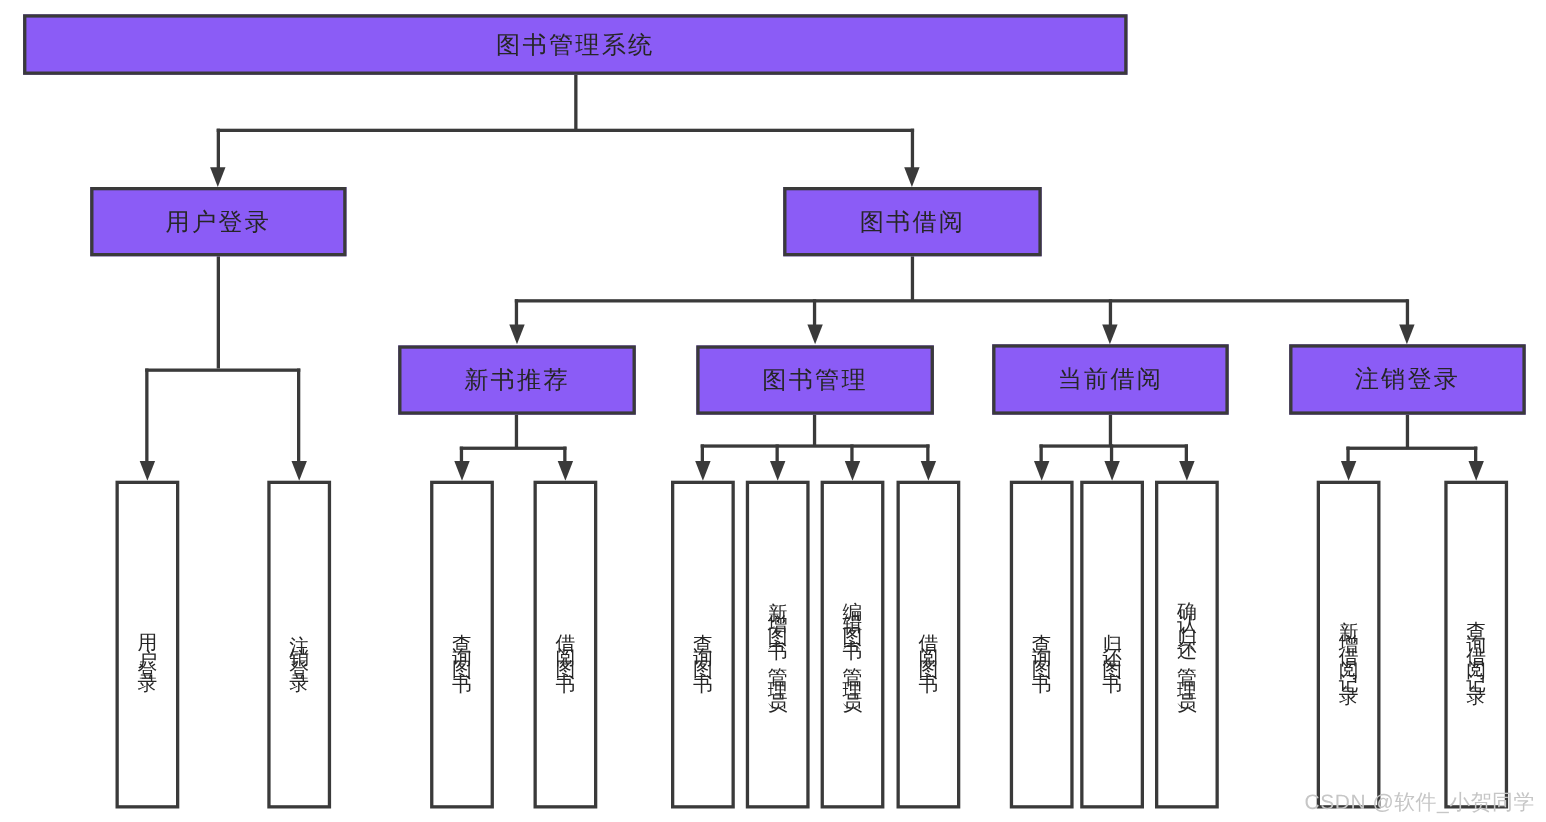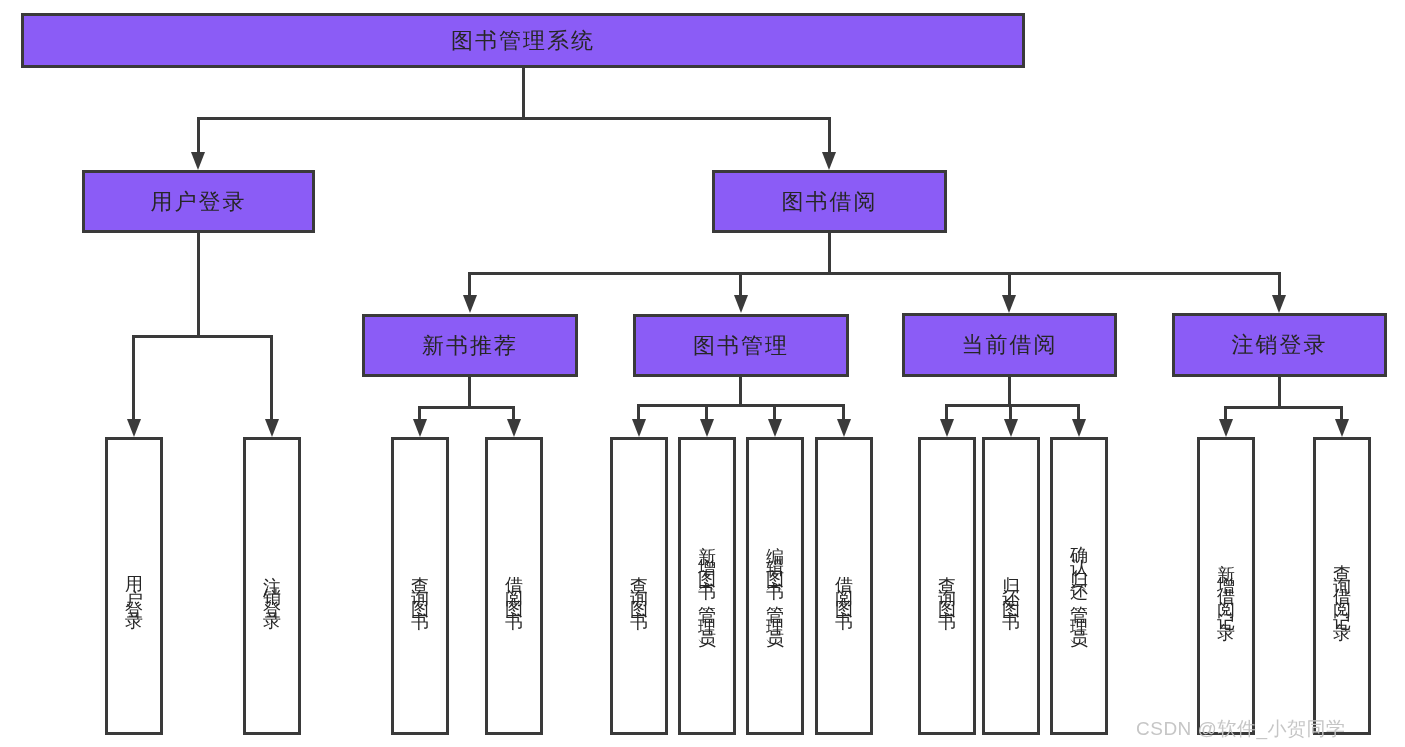--- a/index.html
+++ b/index.html
@@ -48,21 +48,21 @@
   #b-borrow-c1 {left:610px;}
   #b-borrow-c2 {left:678px;}
   #b-borrow-c3 {left:746px;}
   #b-borrow-c4 {left:815px;}
   #b-current-c1{left:918px;}
   #b-current-c2{left:982px;}
   #b-current-c3{left:1050px;}
   #b-records-c1{left:1197px;}
   #b-records-c2{left:1313px;}
   #watermark{
-    position:absolute;left:1136px;top:716px;z-index:5;
+    position:absolute;left:1186px;top:716px;z-index:5;
     font-size:19px;color:#c6c6c6;letter-spacing:0.5px;white-space:nowrap;
   }
 </style>
 </head>
 <body>
 
 <div class="hbox" id="b-root">图书管理系统</div>
 <div class="hbox" id="b-login">用户登录</div>
 <div class="hbox" id="b-mgmt">图书借阅</div>
 <div class="hbox" id="b-newbook">新书推荐</div>

